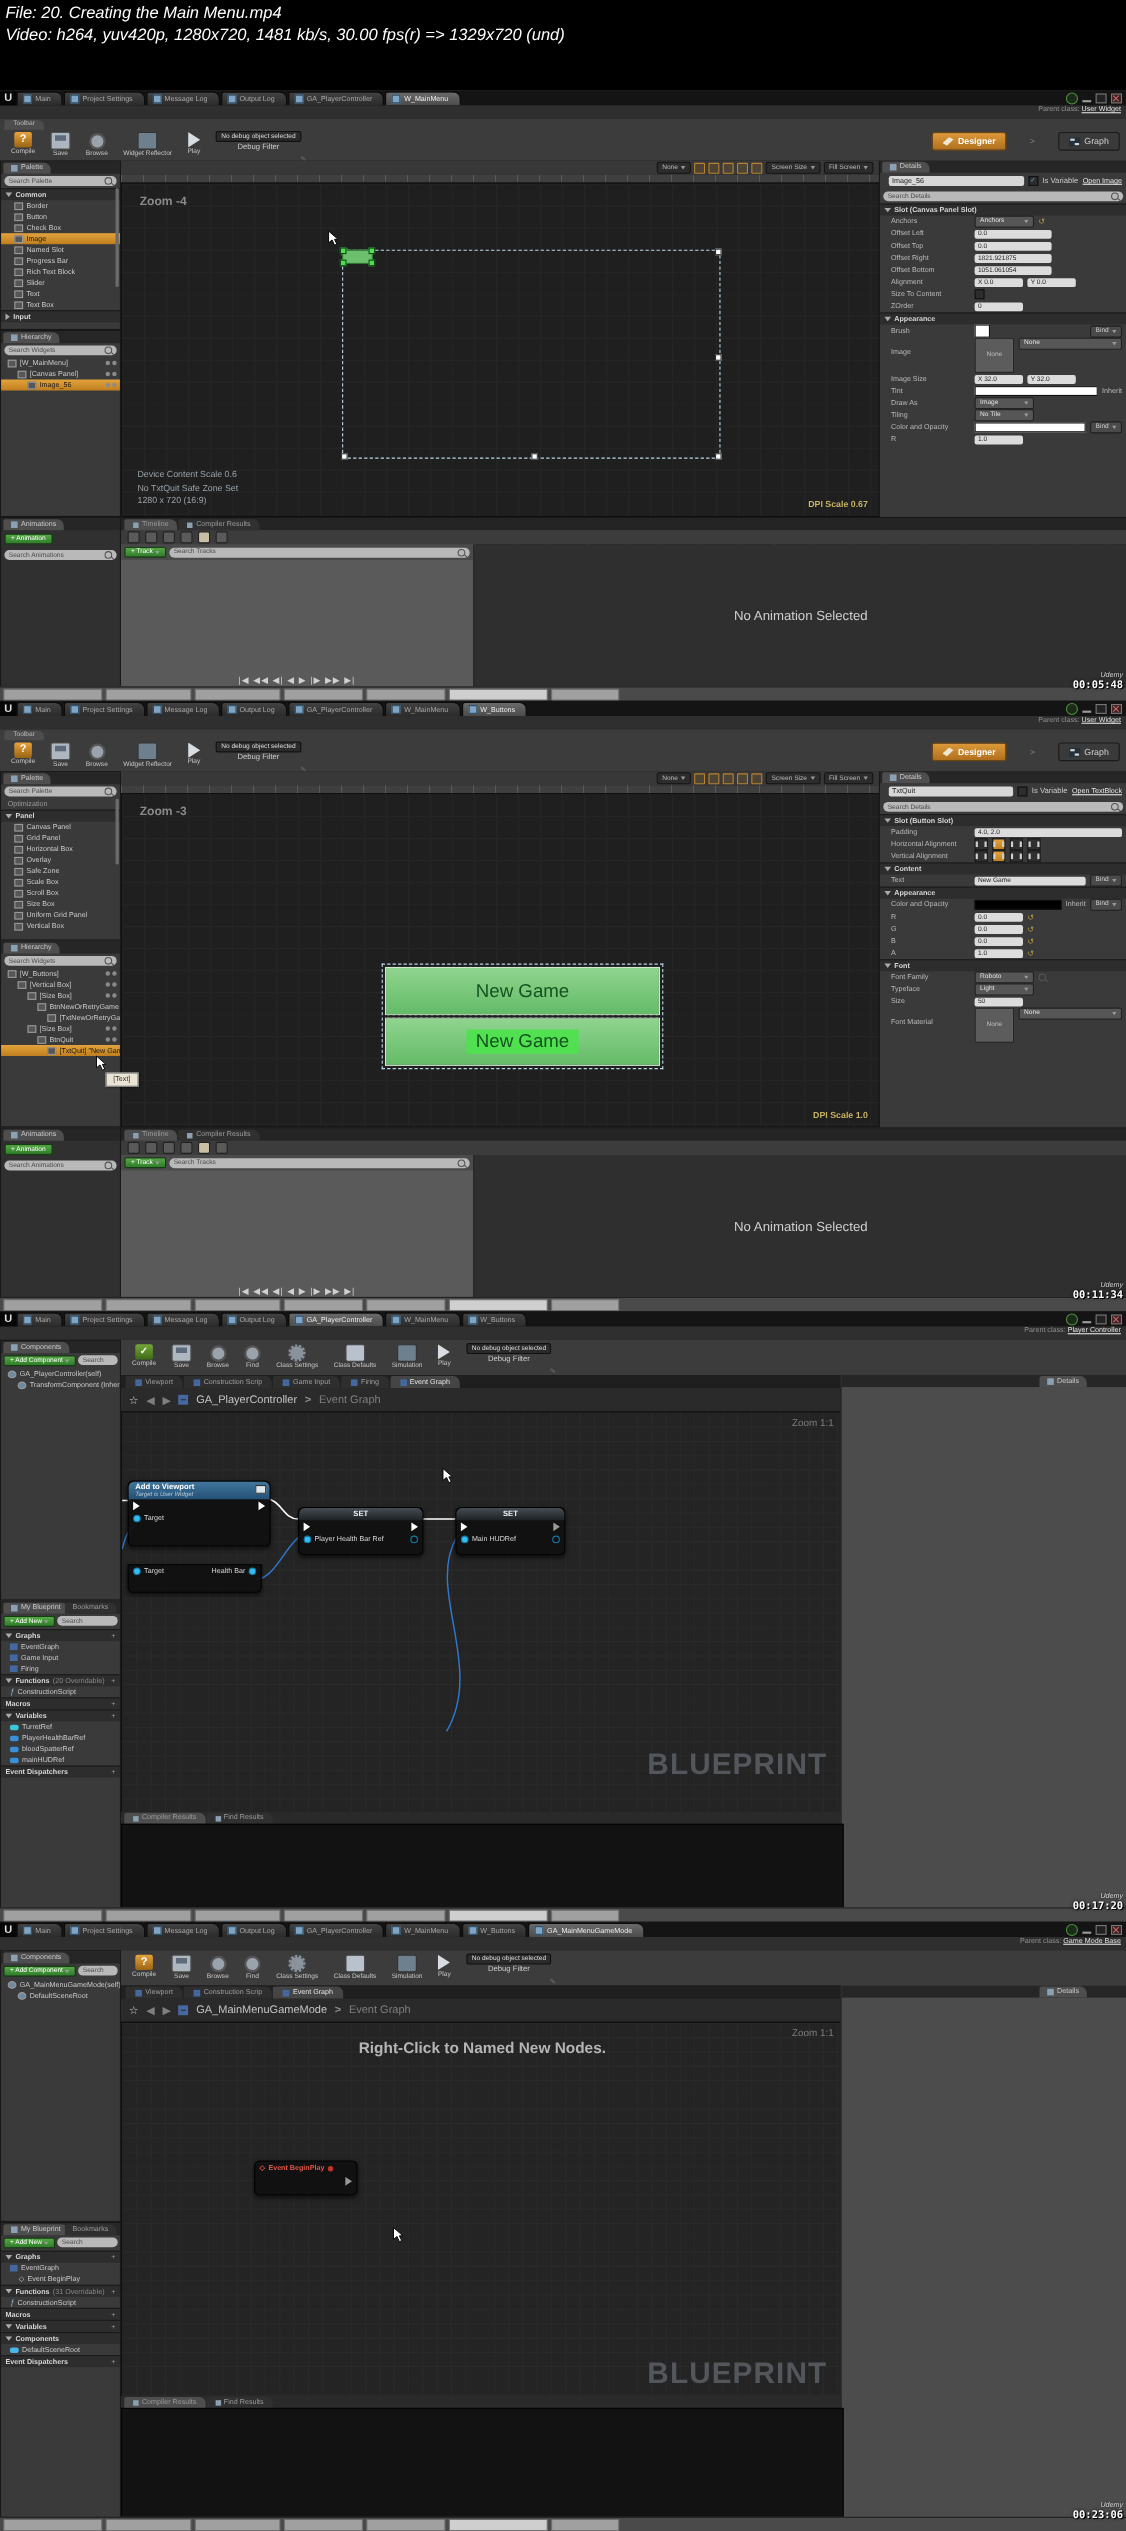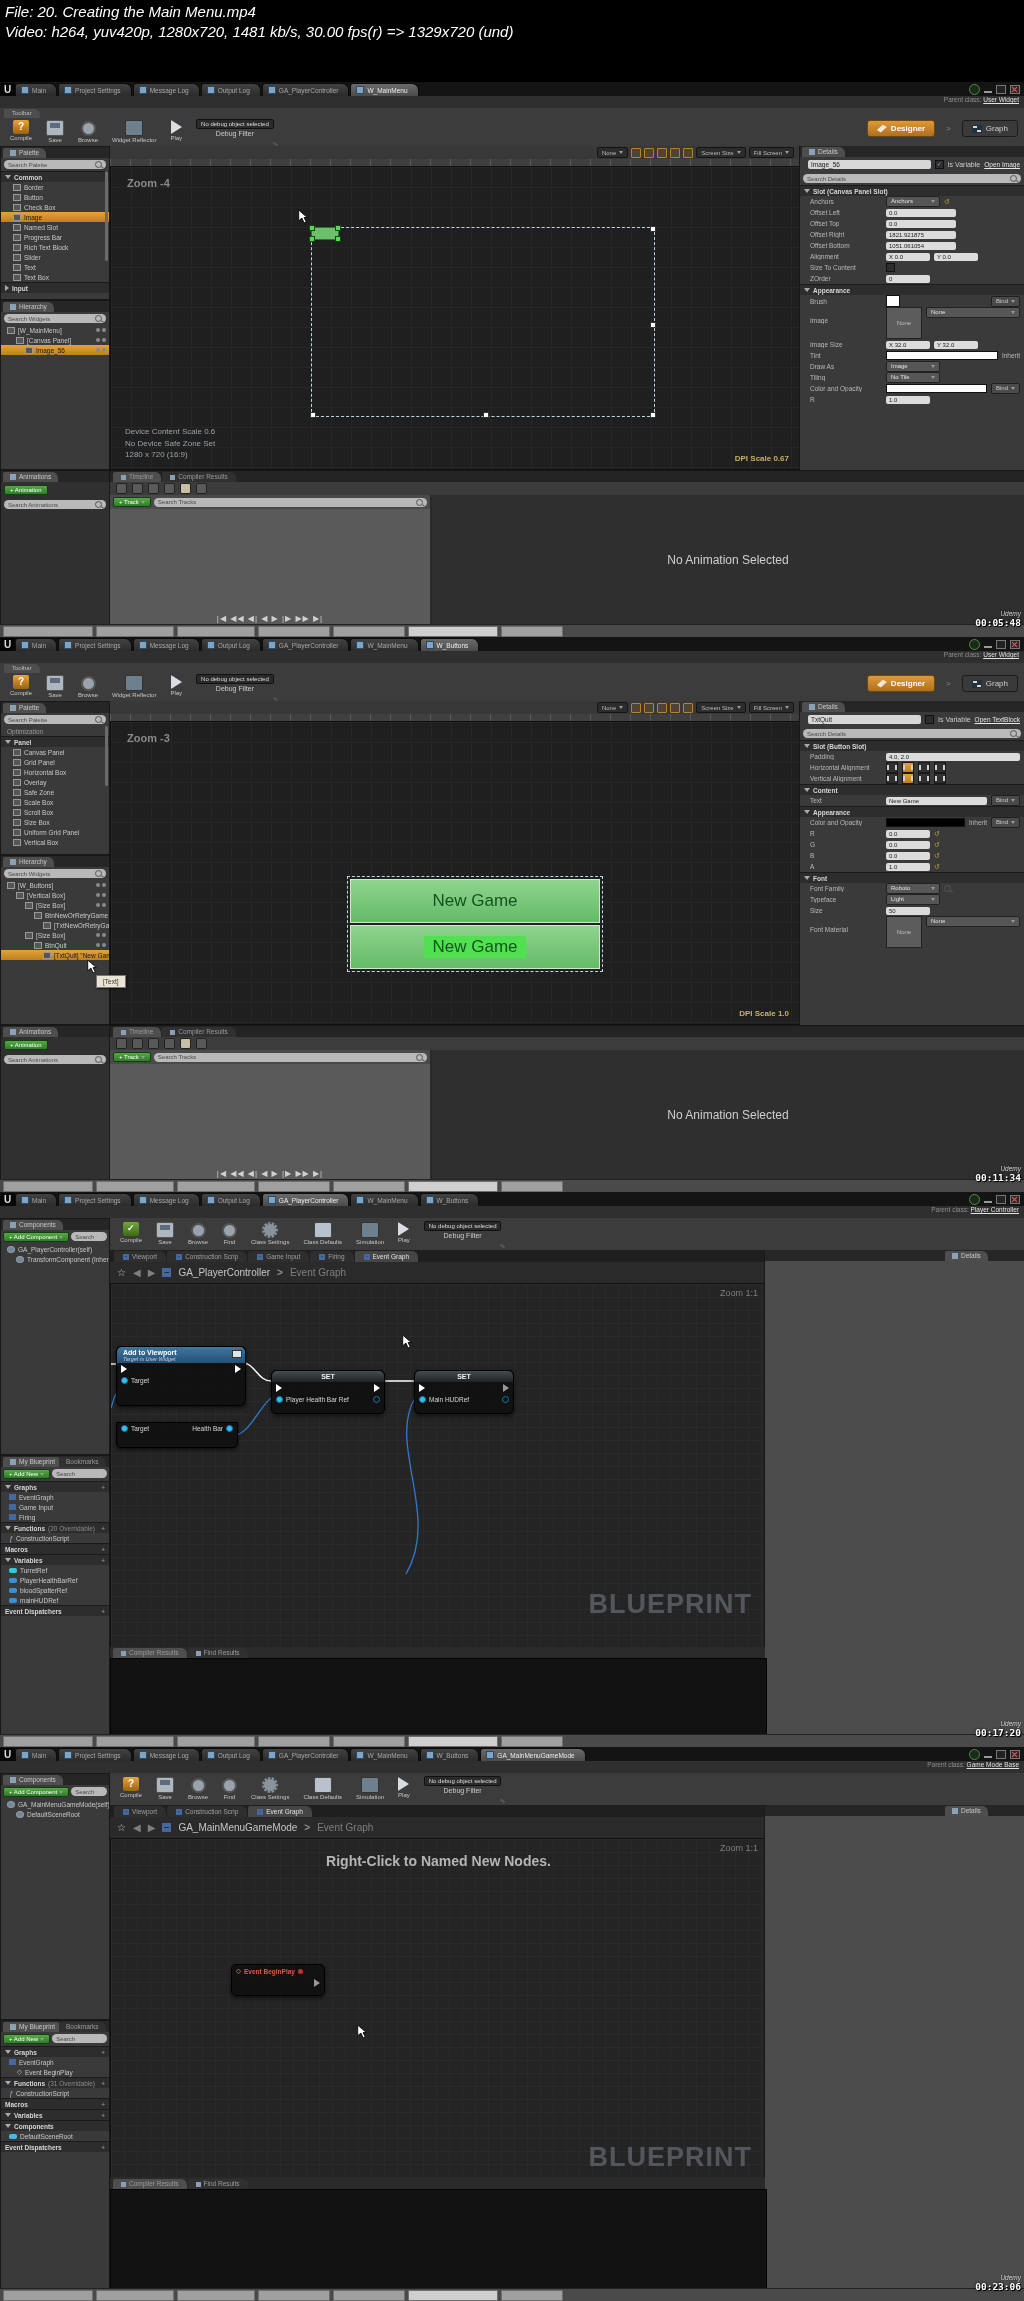--- a/index.html
+++ b/index.html
@@ -43,21 +43,21 @@
   .ico-save{background:linear-gradient(#cdd3da,#7e8globe79);background:#aeb6c0;border:1px solid #555;}
   .ico-save::after{content:"";position:absolute;left:3px;top:2px;right:3px;height:5px;background:#5d6possible77;background:#5d6b7c;}
   .ico-mag{background:#9aa2ab;border-radius:50%;width:11px;height:11px;border:2px solid #555;margin-top:1px;}
   .ico-mag::after{content:"";position:absolute;width:5px;height:2px;background:#555;right:-4px;bottom:-1px;transform:rotate(40deg);}
   .ico-screen{background:#6e7f8d;border:1px solid #333;}
   .ico-play{width:0;height:0;border-left:11px solid #d9dde2;border-top:7px solid transparent;border-bottom:7px solid transparent;border-radius:1px;}
   .ico-gear{background:#8a939c;border-radius:50%;width:12px;height:12px;border:2px dotted #4a4f55;}
   .ico-doc{background:#b9c2cc;border:1px solid #444;}
   .debugbox{display:flex;flex-direction:column;align-items:center;gap:1px;margin-left:6px;}
   .debugval{background:#2a2a2a;border:1px solid #111;color:#ddd;font-size:6px;padding:1px 4px;border-radius:2px;}
-  .modebtns{position:absolute;right:6px;top:12px;display:flex;align-items:center;gap:11px;}
+  .modebtns{position:absolute;right:6px;top:12px;display:flex;align-items:center;gap:21px;}
   .designerbtn{background:linear-gradient(#dc9a3a,#b06f1d);color:#fff;font-size:8px;font-weight:bold;padding:3px 9px;border-radius:3px;border:1px solid #6e4612;display:flex;gap:4px;align-items:center;}
   .graphbtn{background:#3a3a3a;color:#cfcfcf;font-size:8px;padding:3px 9px;border:1px solid #1b1b1b;border-radius:3px;display:flex;gap:4px;align-items:center;}
   .brushico{width:10px;height:8px;background:#f0e6d2;clip-path:polygon(0 70%,60% 0,100% 30%,40% 100%);}
   .nodesico{width:10px;height:8px;position:relative;background:#23303a;}
   .nodesico::before{content:"";position:absolute;left:1px;top:1px;width:4px;height:2px;background:#cfd8e0;}
   .nodesico::after{content:"";position:absolute;right:1px;bottom:1px;width:4px;height:2px;background:#cfd8e0;}
   .chev{color:#888;font-size:8px;}
   
   .panel{position:absolute;background:#3a3a3a;border:1px solid #181818;box-sizing:border-box;}
   .phead{height:11px;background:#262626;position:relative;}
@@ -428,21 +428,21 @@
         <span class="ghandle" style="left:-3px;top:-3px;"></span>
         <span class="ghandle" style="right:-3px;top:-3px;"></span>
         <span class="ghandle" style="left:-3px;bottom:-3px;"></span>
         <span class="ghandle" style="right:-3px;bottom:-3px;"></span>
       </div>
       <svg class="cursor" style="left:186px;top:42px;" width="12" height="15" viewBox="0 0 10 14">
           <path d="M1,1 L1,11 L4,8.5 L6,13 L8,12 L6,8 L9,8 Z" fill="#fff" stroke="#000" stroke-width="0.8"></path>
         </svg>
       <div class="devinfo">
         <div>Device Content Scale 0.6</div>
-        <div>No Device Safe Zone Set</div>
+        <div>No TxtQuit Safe Zone Set</div>
         <div>1280 x 720 (16:9)</div>
       </div>
       <div class="dpilabel">DPI Scale 0.67</div>
     </div>
 
     <div class="details">
       <div class="phead">
           <span class="ptab">
             <span class="pico"></span>
             <span>Details</span>

